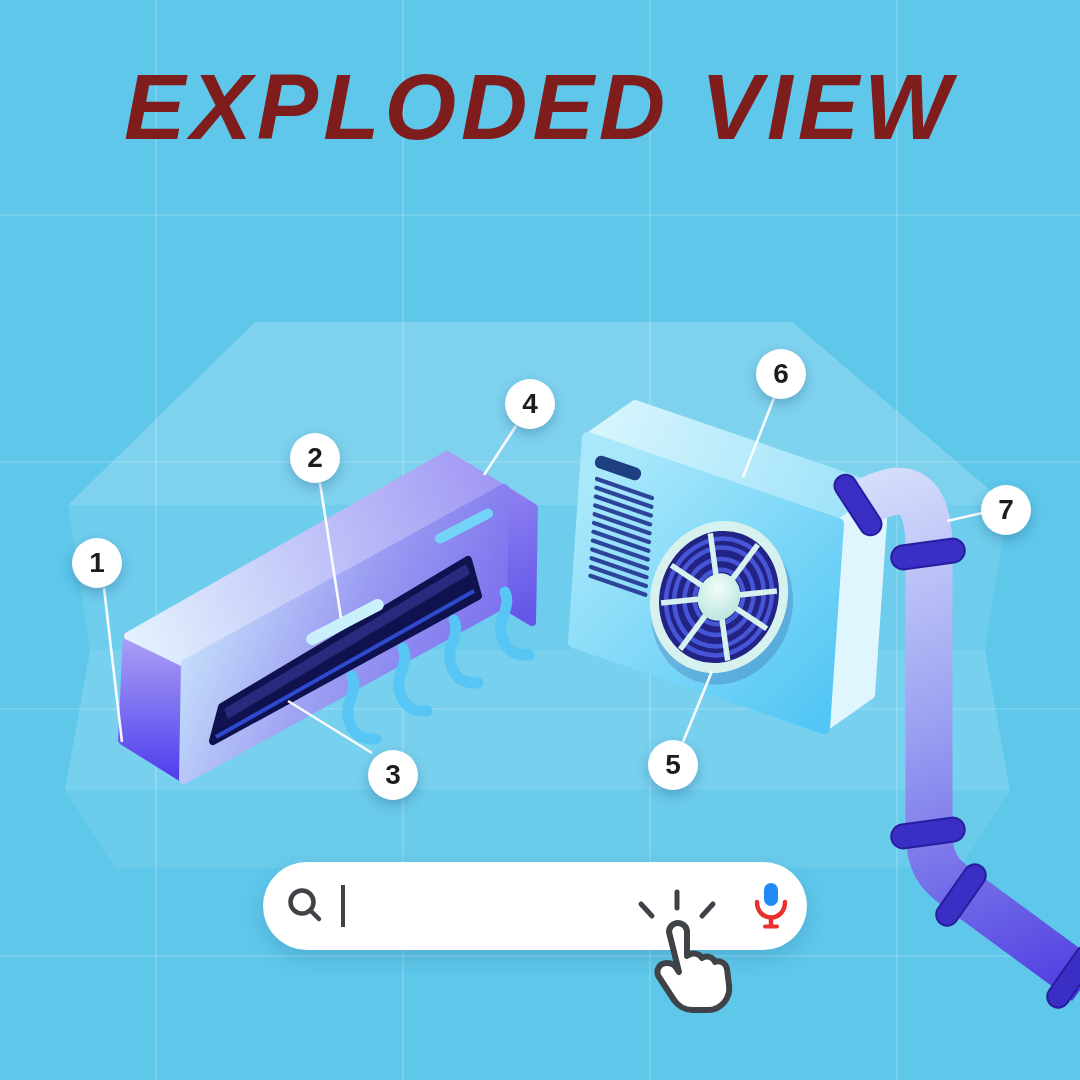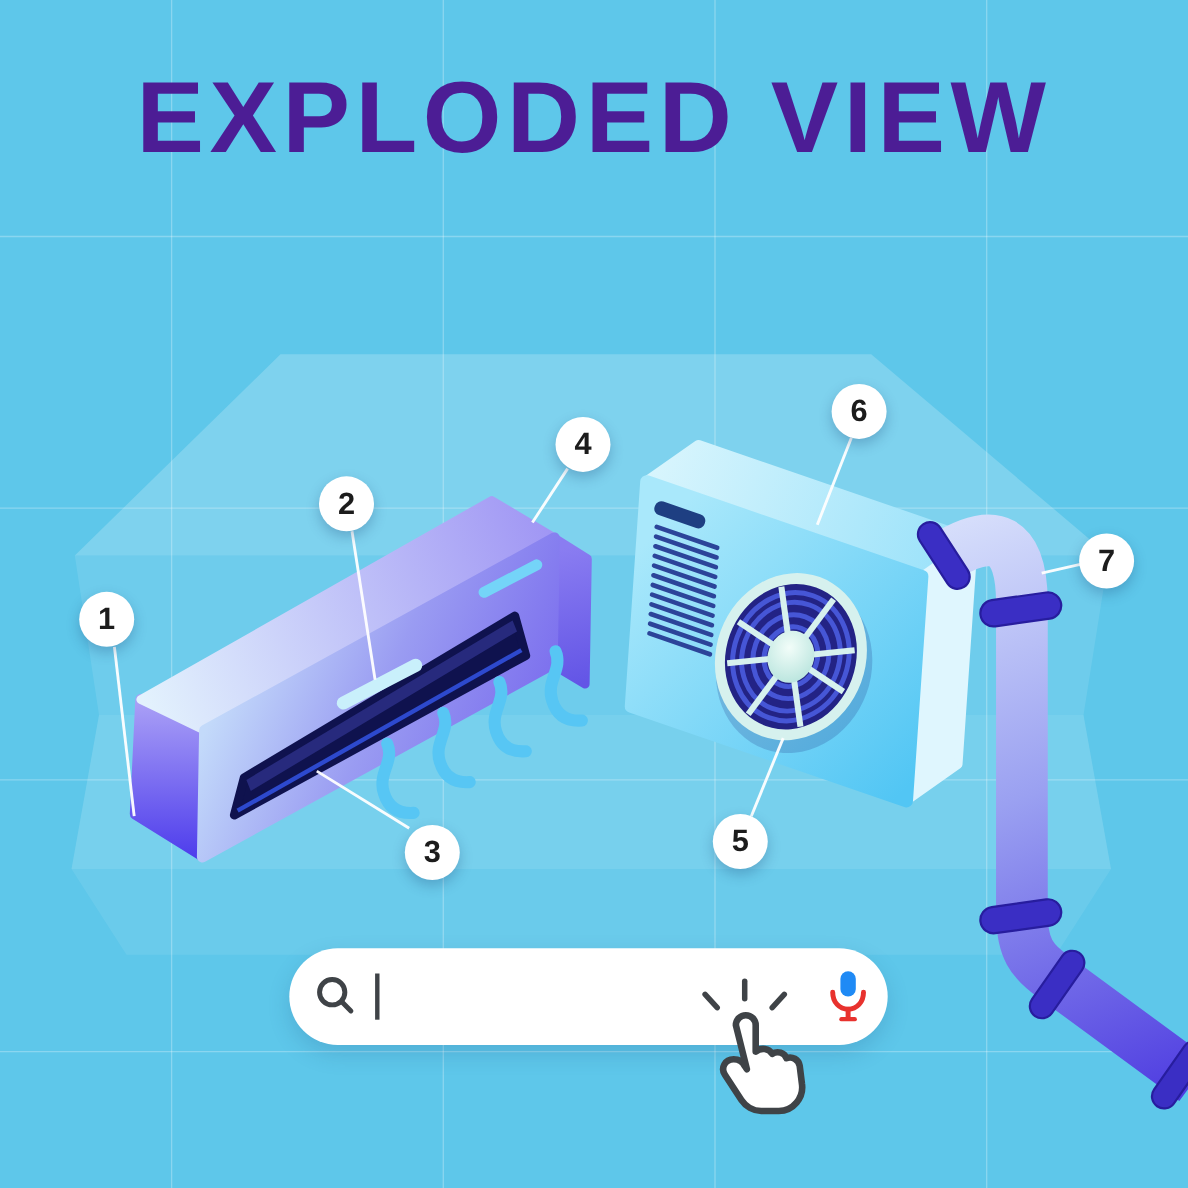--- a/index.html
+++ b/index.html
@@ -7,21 +7,22 @@
     position:relative;width:1080px;height:1080px;overflow:hidden;
     background:#5ec7ea;font-family:"Liberation Sans",sans-serif;
   }
   .scene,.overlay{position:absolute;inset:0;width:1080px;height:1080px;}
   .scene{z-index:1;}
   .overlay{z-index:6;pointer-events:none;}
   .page-title{
     position:absolute;z-index:4;top:60px;left:0;right:0;margin:0 auto;
     max-width:840px;text-align:center;
     font-size:92px;font-weight:bold;letter-spacing:5px;line-height:1.04;
-    color:#4c1d95;
+    color:#7f1d1d;
+    font-style:italic;
   }
   .callout{
     position:absolute;z-index:5;width:50px;height:50px;border-radius:50%;
     background:#ffffff;box-shadow:0 5px 12px rgba(25,60,110,.28);
     display:flex;align-items:center;justify-content:center;
     font-size:28px;font-weight:bold;color:#1c1c1c;
   }
   .search-bar{
     position:absolute;z-index:3;left:263px;top:862px;width:544px;height:88px;
     background:#ffffff;border-radius:44px;

